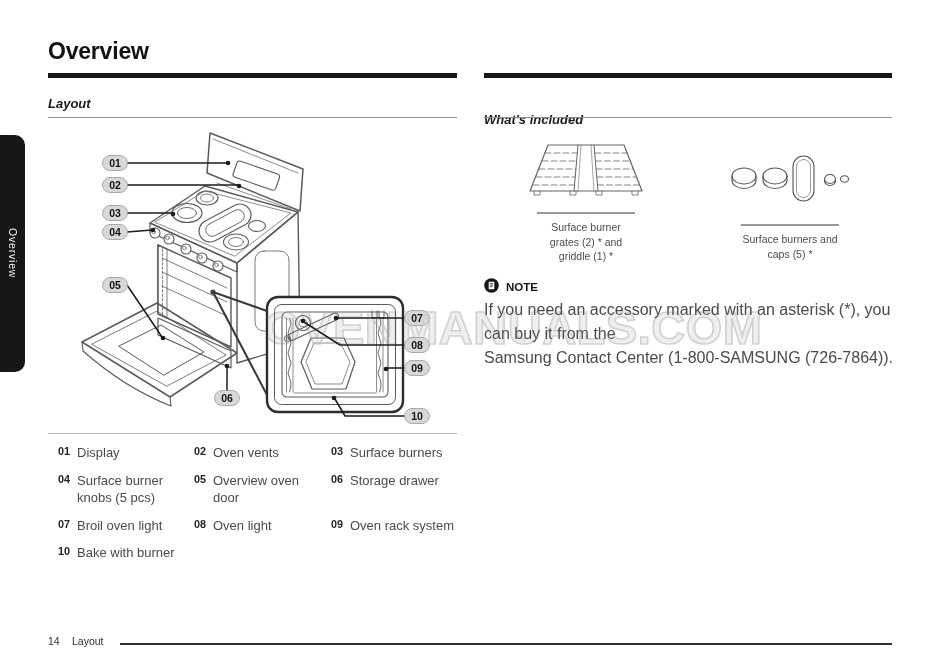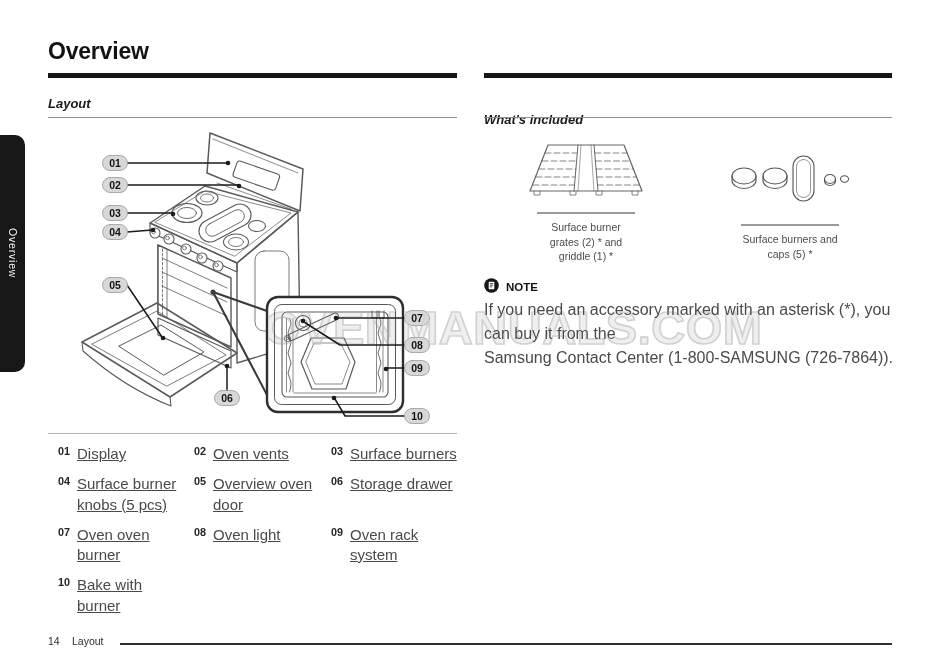--- a/index.html
+++ b/index.html
@@ -34,21 +34,21 @@
   svg{display:block;}
   svg text{font-family:"Liberation Sans", sans-serif;}
 
   
   .legend{
     left:48px;top:433px;width:409px;border-top:1px solid #b3b3b3;padding-top:10px;
     display:grid;grid-template-columns:136px 137px auto;row-gap:10px;
   }
   .legend-cell{display:flex;align-items:flex-start;padding-left:10px;}
   .legend-num{font-size:10.8px;font-weight:700;color:#262626;width:19px;flex:0 0 19px;line-height:1.35;}
-  .legend-label{font-size:15px;color:#4a4a4a;line-height:1.35;white-space:pre-line;text-decoration:underline;}
+  .legend-label{font-size:13px;color:#4a4a4a;line-height:1.35;white-space:pre-line;}
 
   
   .acc-row{left:484px;top:131px;width:408px;display:flex;}
   .acc-cell{flex:1;display:flex;flex-direction:column;align-items:center;}
   .acc-art{height:74px;display:flex;align-items:flex-end;justify-content:center;}
   .acc-sep{width:98px;height:2px;background:#9a9a9a;margin:7px 0 6px;}
   .acc-caption{font-size:10.5px;color:#4c4c4c;text-align:center;line-height:1.4;white-space:pre-line;}
 
   .note-head{left:484px;top:278px;display:flex;align-items:flex-end;gap:7px;}
   .note-label{font-size:11.5px;font-weight:700;color:#141414;}
@@ -268,21 +268,21 @@
       <span class="legend-num">05</span>
       <span class="legend-label">Overview oven
 door</span>
     </div>
     <div class="legend-cell">
       <span class="legend-num">06</span>
       <span class="legend-label">Storage drawer</span>
     </div>
     <div class="legend-cell">
       <span class="legend-num">07</span>
-      <span class="legend-label">Oven oven burner</span>
+      <span class="legend-label">Broil oven light</span>
     </div>
     <div class="legend-cell">
       <span class="legend-num">08</span>
       <span class="legend-label">Oven light</span>
     </div>
     <div class="legend-cell">
       <span class="legend-num">09</span>
       <span class="legend-label">Oven rack system</span>
     </div>
     <div class="legend-cell">

